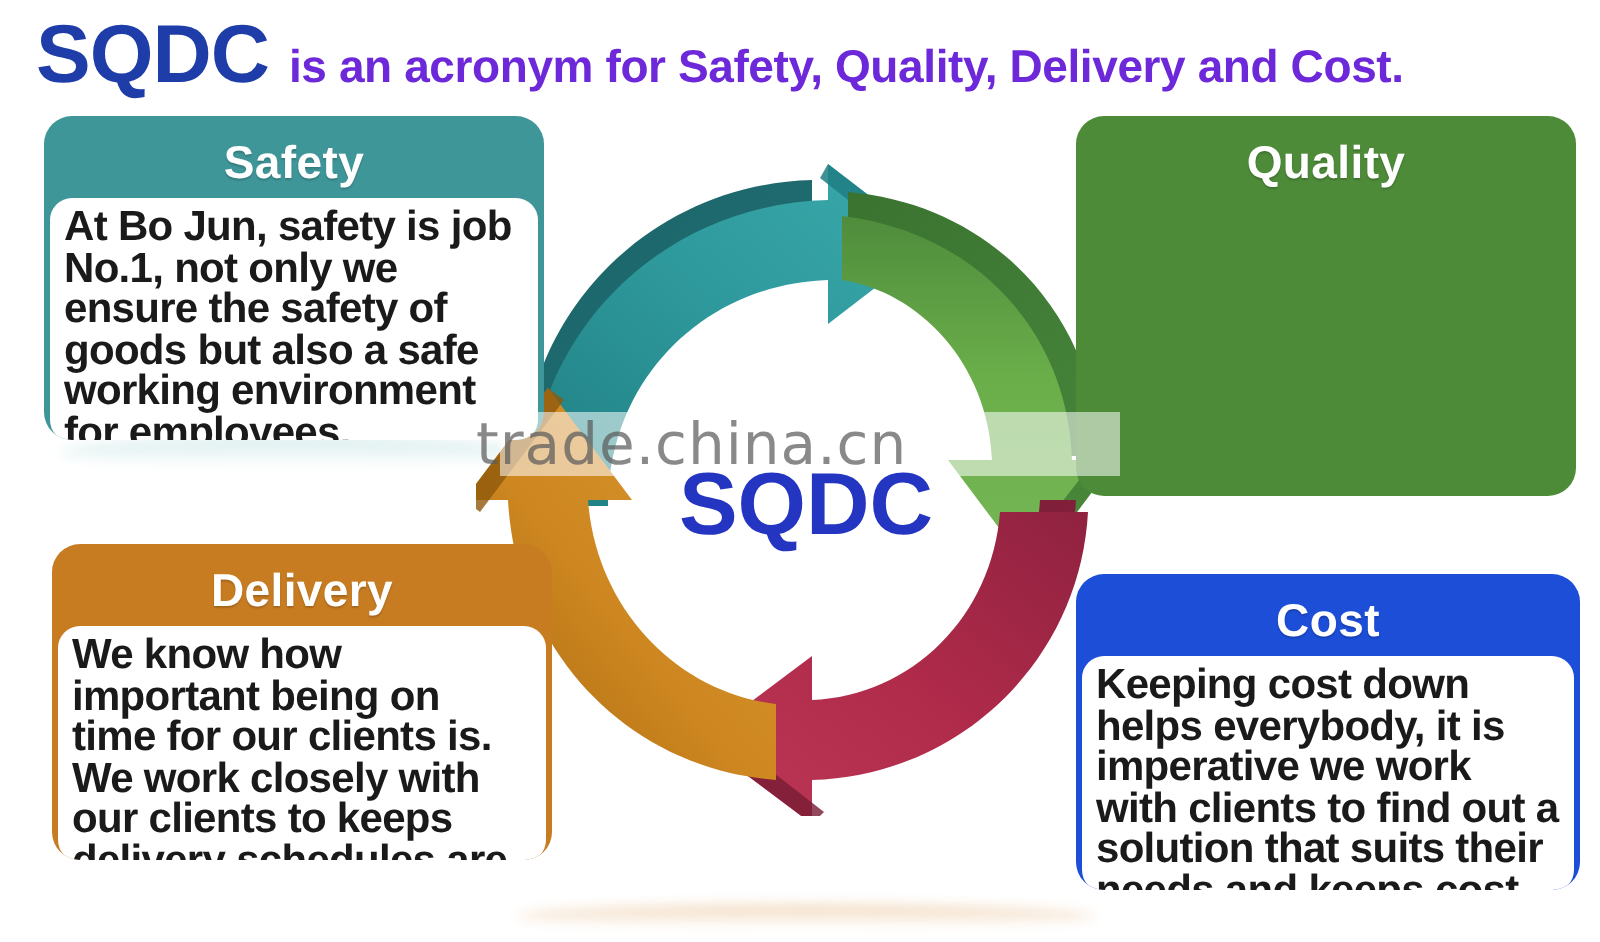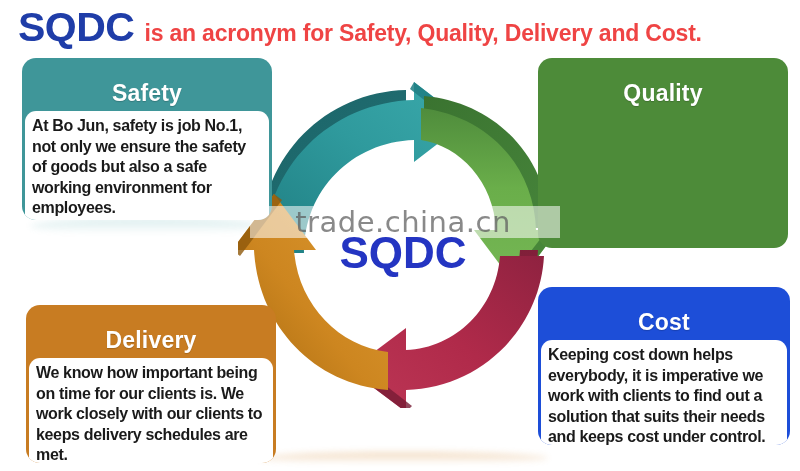--- a/index.html
+++ b/index.html
@@ -15,56 +15,56 @@
   .headline {
     position: absolute; left: 18px; top: 4px;
     width: 770px; height: 46px;
     white-space: nowrap;
   }
   .headline .acr {
     font-size: 41px; font-weight: bold; color: #1f3da8;
     letter-spacing: -0.5px; vertical-align: baseline;
   }
   .headline .rest {
-    font-size: 23px; font-weight: bold; color: #ef4444;
+    font-size: 23px; font-weight: bold; color: #6d28d9;
     margin-left: 10px; letter-spacing: -0.2px;
   }
 
   
   .card {
     position: absolute;
     border-radius: 14px;
-    padding-top: 20px;
+    padding-top: 8px;
     overflow: hidden;
     z-index: 6;
   }
   .card .hdr {
     text-align: center;
     font-size: 23px; font-weight: bold;
     color: #ffffff;
     letter-spacing: 0.2px;
     line-height: 30px;
     height: 33px;
     text-shadow: 0 1px 1px rgba(0,0,0,0.18);
   }
   .card .body {
     background: #ffffff;
     border-radius: 11px;
     margin: 0 3px 3px 3px;
     padding: 5px 7px 6px 7px;
-    font-size: 16px;
+    font-size: 21px;
     line-height: 20.5px;
     color: #1a1a1a;
     font-weight: bold;
     letter-spacing: -0.35px;
   }
 
   #card-safety   { left: 22px;  top: 58px;  width: 250px; height: 162px; background: #3f9699; }
   #card-quality  { left: 538px; top: 58px;  width: 250px; height: 190px; background: #4d8b39; }
-  #card-delivery { left: 26px;  top: 305px; width: 250px; height: 158px; background: #c87c22; }
+  #card-delivery { left: 26px;  top: 272px; width: 250px; height: 158px; background: #c87c22; }
   #card-cost     { left: 538px; top: 287px; width: 252px; height: 158px; background: #1d4ed8; }
 
   #card-safety   .body { height: 122px; }
   #card-quality  .body { height: 122px; }
   #card-delivery .body { height: 118px; }
   #card-cost     .body { height: 118px; }
 
   
   #cycle {
     position: absolute; left: 238px; top: 78px;
@@ -77,21 +77,21 @@
     position: absolute; left: 238px; top: 228px;
     width: 330px; text-align: center;
     font-size: 44px; font-weight: bold;
     color: #2435c2; letter-spacing: 0px;
     z-index: 7; pointer-events: none;
   }
 
   
   #watermark {
     position: absolute; left: 238px; top: 205px;
-    width: 330px; text-align: center;
+    width: 330px; text-align: left;
     font-size: 29px; font-weight: normal;
     color: #5c5c5c; opacity: 0.72;
     letter-spacing: 0.5px;
     z-index: 8; pointer-events: none;
     font-family: "DejaVu Sans", sans-serif;
   }
   #watermark-band {
     position: absolute; left: 250px; top: 206px;
     width: 310px; height: 32px;
     background: rgba(255,255,255,0.55);

